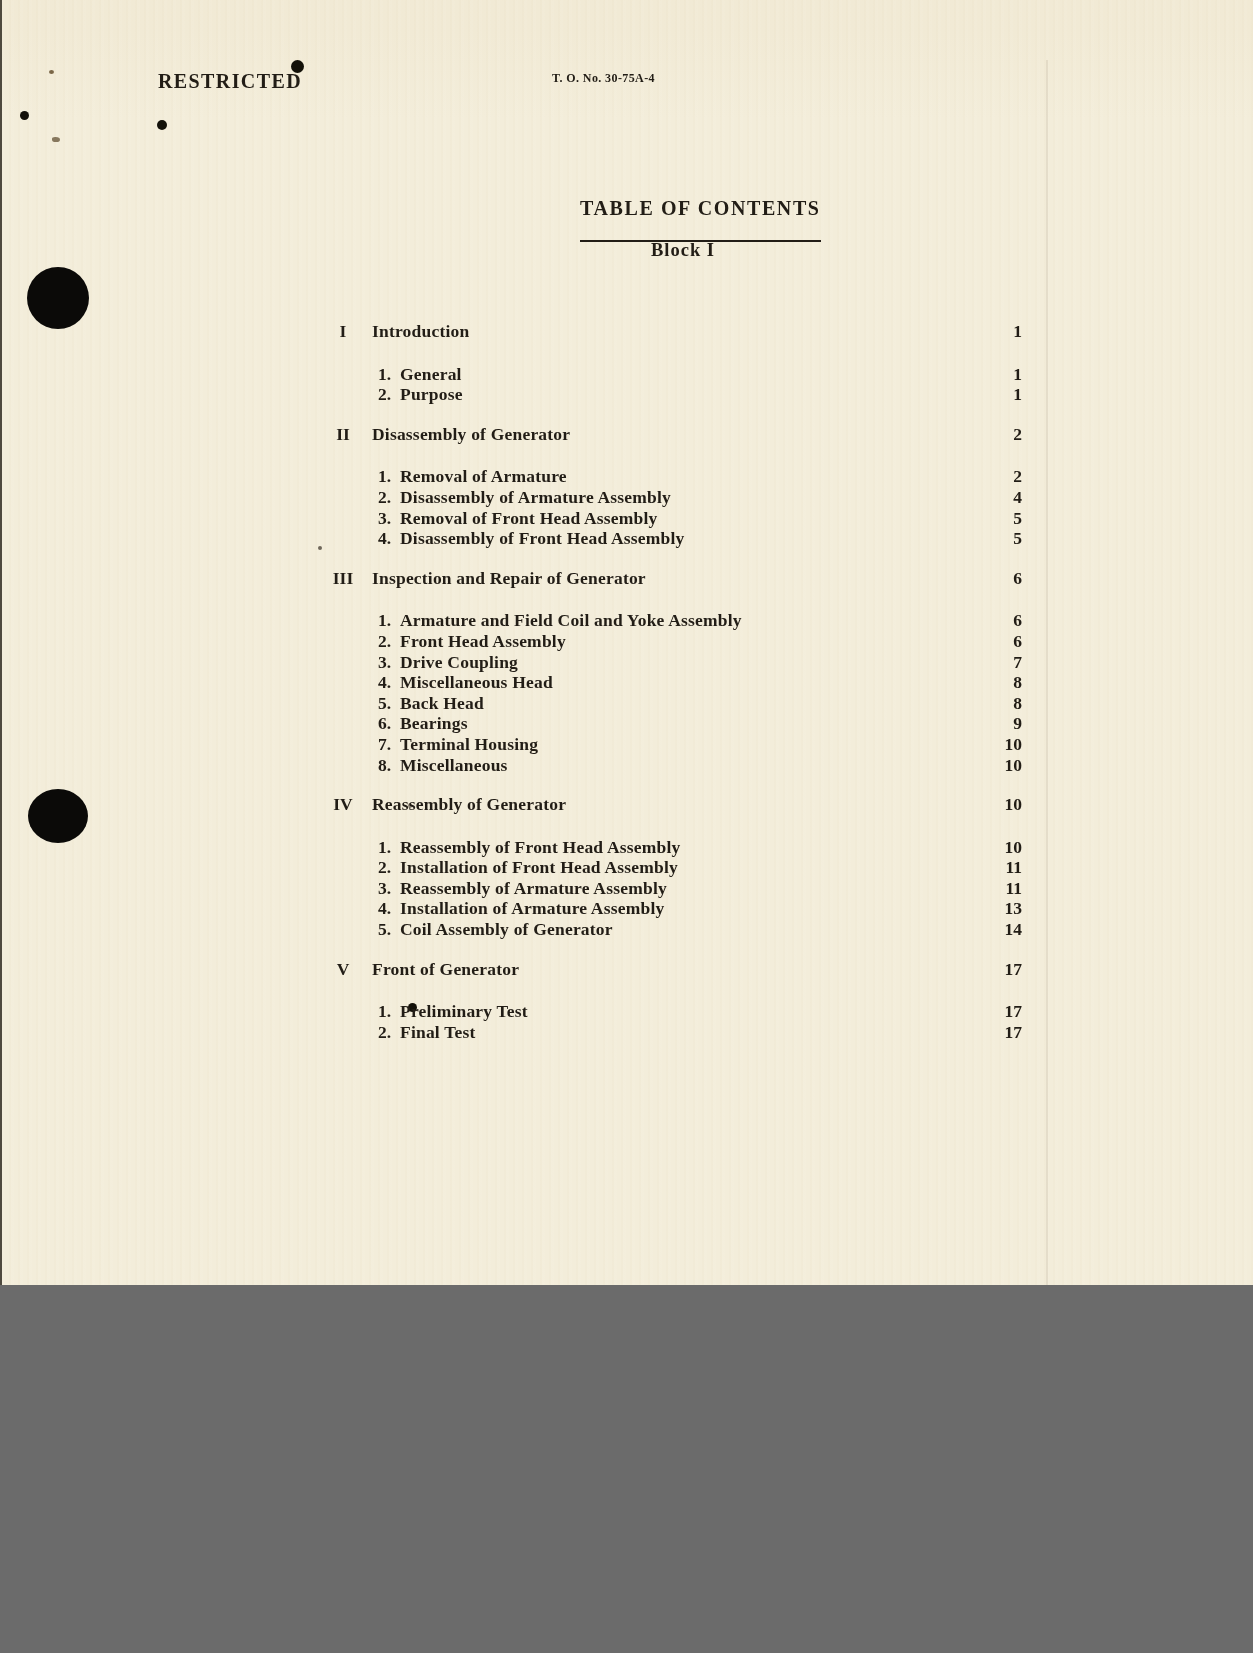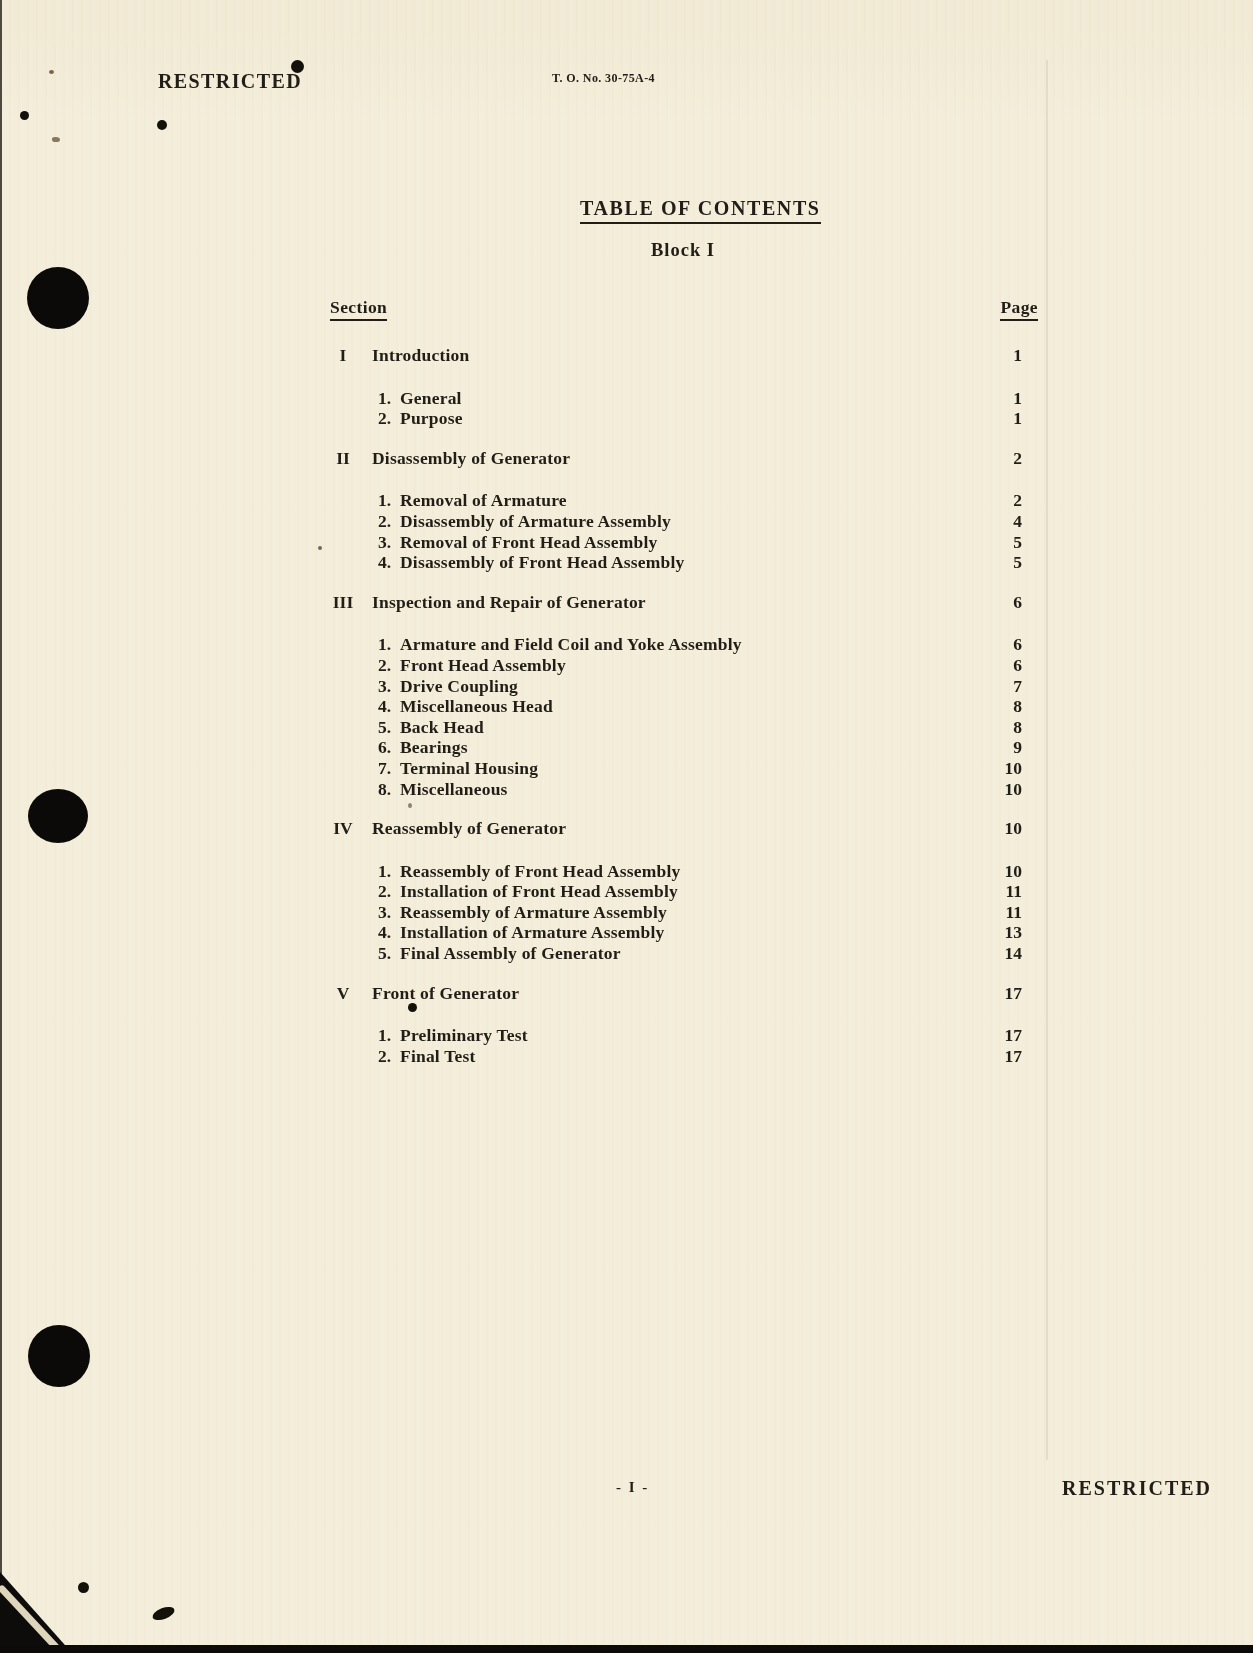--- a/index.html
+++ b/index.html
@@ -1,34 +1,34 @@
 <!DOCTYPE html>
 <html><head>
 <meta charset="utf-8">
 <style>
   html,body{margin:0;padding:0;background:#6b6b6b;}
   .page{
     position:relative;
-    width:1253px;height:1653px;
+    width:1253px;height:1285px;
     margin:0 auto;
     background-color:#f3edda;
     background-image:
       repeating-linear-gradient(90deg, rgba(214,196,158,.05) 0 2px, rgba(255,255,250,.05) 2px 5px, rgba(0,0,0,0) 5px 9px),
       linear-gradient(180deg, rgba(230,216,184,.15) 0 30px, rgba(0,0,0,0) 120px);
     overflow:hidden;
     font-family:"Liberation Serif","DejaVu Serif",serif;
     font-weight:700;
     color:#221d16;
   }
   .abs{position:absolute;}
   
   .h-class{left:158px;top:70px;font-size:20px;letter-spacing:1.4px;}
   .h-doc{left:552px;top:71px;font-size:12px;letter-spacing:.4px;}
   
-  .title{left:580px;top:197px;font-size:20px;letter-spacing:1.6px;border-bottom:2.5px solid #221d16;padding-bottom:2px;}
+  .title{left:580px;top:197px;font-size:20px;letter-spacing:1.6px;border-bottom:2.5px solid #221d16;padding-bottom:20px;}
   .subtitle{left:651px;top:240px;font-size:18.5px;letter-spacing:1px;}
   
   .toc{left:330px;top:297px;width:708px;font-size:17.5px;}
   .toc-head{display:flex;justify-content:space-between;line-height:21px;}
   .col-head{border-bottom:2px solid #221d16;padding-bottom:1px;letter-spacing:.4px;}
   .sec-row{display:flex;align-items:baseline;margin-top:19px;line-height:20.6px;}
   .sec-row.first{margin-top:24px;}
   .roman{width:26px;text-align:center;flex:none;}
   .sec-title{margin-left:16px;letter-spacing:.2px;}
   .items{margin-top:22px;}
@@ -84,24 +84,20 @@
   <div class="abs speck sp4"></div>
   <div class="abs crease"></div>
 
   <div class="abs h-class">RESTRICTED</div>
   <div class="abs h-doc">T. O. No. 30-75A-4</div>
 
   <div class="abs title">TABLE OF CONTENTS</div>
   <div class="abs subtitle">Block I</div>
 
   <div class="abs toc">
-    <div class="toc-head">
-      <span class="col-head">Section</span>
-      <span class="col-head">Page</span>
-    </div>
     <div id="toc-body">
         <div class="sec-row first">
           <span class="roman">I</span>
           <span class="sec-title">Introduction</span>
           <span class="pg">1</span>
         </div>
         <div class="items">
           <div class="item-row">
             <span class="inum">1.</span>
             <span class="ititle">General</span>
@@ -208,21 +204,21 @@
             <span class="ititle">Reassembly of Armature Assembly</span>
             <span class="pg">11</span>
           </div>
           <div class="item-row">
             <span class="inum">4.</span>
             <span class="ititle">Installation of Armature Assembly</span>
             <span class="pg">13</span>
           </div>
           <div class="item-row">
             <span class="inum">5.</span>
-            <span class="ititle">Final Assembly of Generator</span>
+            <span class="ititle">Coil Assembly of Generator</span>
             <span class="pg">14</span>
           </div>
         </div>
         <div class="sec-row">
           <span class="roman">V</span>
           <span class="sec-title">Front of Generator</span>
           <span class="pg">17</span>
         </div>
         <div class="items">
           <div class="item-row">

